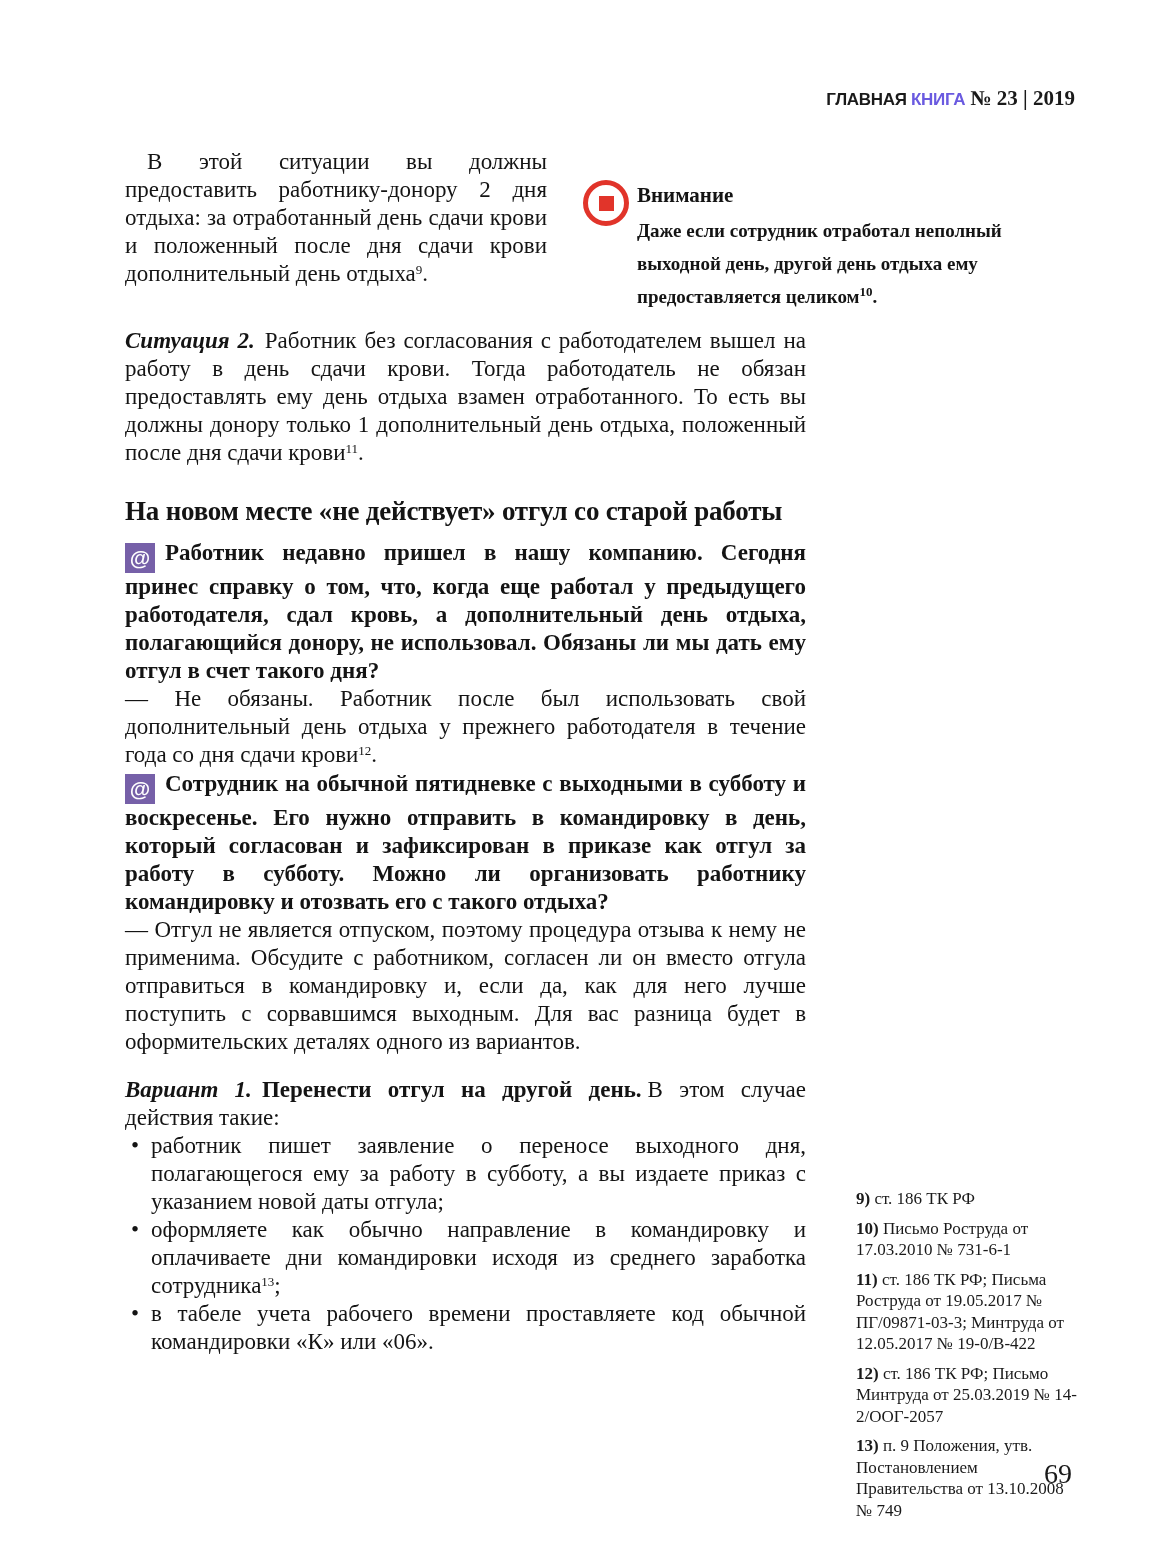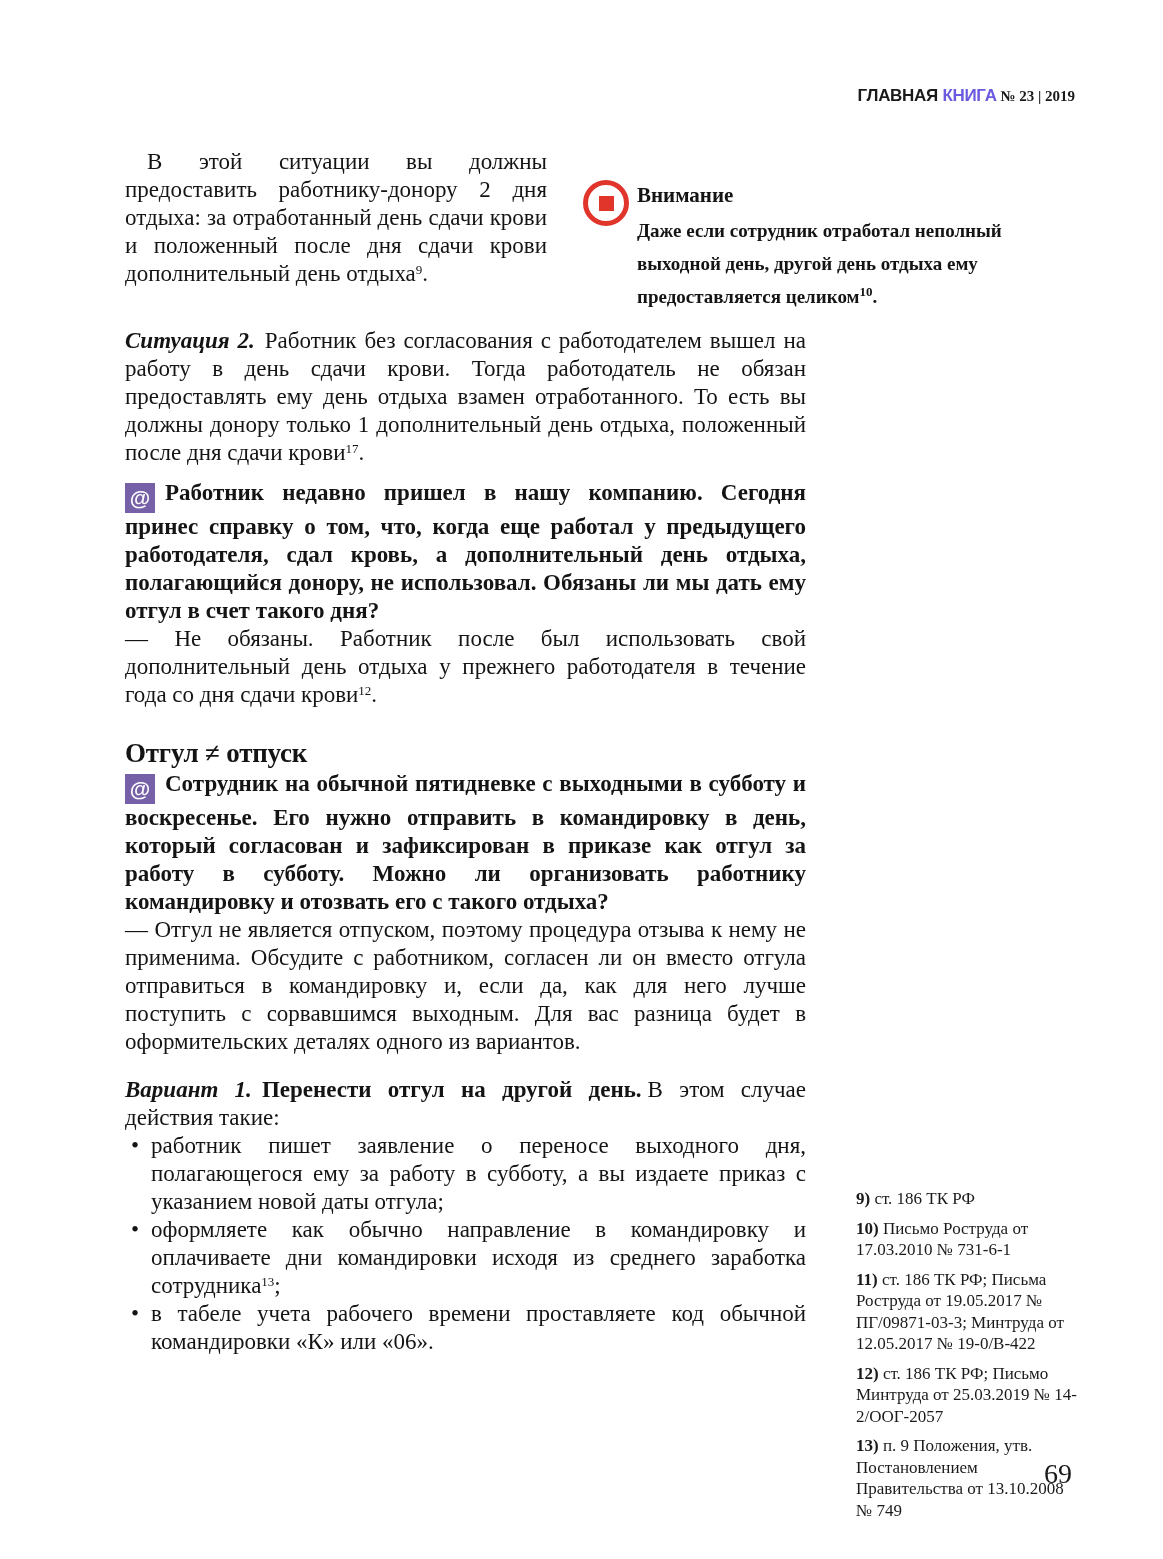--- a/index.html
+++ b/index.html
@@ -17,21 +17,21 @@
   .runhead {
     position:absolute; top:86px; right:88px;
     font-family:"Liberation Sans", sans-serif;
     font-weight:bold; font-size:17px; letter-spacing:-0.3px;
     white-space:nowrap;
   }
   .runhead .brand-black { color:#1a1a1a; }
   .runhead .brand-purple { color:#6a5ae0;margin-top:21px; }
   .runhead .issue {
     font-family:"Liberation Serif", serif;
-    font-weight:bold; font-size:15px; color:#1a1a1a; letter-spacing:0;
+    font-weight:bold; font-size:21px; color:#1a1a1a; letter-spacing:0;
   }
 
   
   .intro {
     position:absolute; left:125px; top:148px; width:422px;
     font-size:23px; line-height:28px;
     text-align:justify; text-indent:22px;
   }
 
   
@@ -111,27 +111,27 @@
       <div class="att-square"></div>
     </div>
     <div class="att-body">
       <div class="att-title">Внимание</div>
       <div class="att-text"><span>Даже если сотрудник отработал неполный выходной день, другой день отдыха ему предоставляется целиком</span><sup class="fn">10</sup><span>.</span></div>
     </div>
   </div>
 
   <div class="main-col">
 
-    <p class="body-p"><span class="lead-italic">Ситуация 2.</span><span>Работник без согласования с работодателем вышел на работу в день сдачи крови. Тогда работодатель не обязан предоставлять ему день отдыха взамен отработанного. То есть вы должны донору только 1 дополнительный день отдыха, положенный после дня сдачи крови</span><sup class="fn">17</sup><span>.</span></p>
+    <p class="body-p"><span class="lead-italic">Ситуация 2.</span><span>Работник без согласования с работодателем вышел на работу в день сдачи крови. Тогда работодатель не обязан предоставлять ему день отдыха взамен отработанного. То есть вы должны донору только 1 дополнительный день отдыха, положенный после дня сдачи крови</span><sup class="fn">11</sup><span>.</span></p>
 
+    <h2 class="section-heading">На новом месте «не действует» отгул со старой работы</h2>
 
     <p class="body-p q-para"><span class="at-badge">@</span><span>Работник недавно пришел в нашу компанию. Сегодня принес справку о том, что, когда еще работал у предыдущего работодателя, сдал кровь, а дополнительный день отдыха, полагающийся донору, не использовал. Обязаны ли мы дать ему отгул в счет такого дня?</span></p>
     <p class="body-p"><span>—  Не обязаны. Работник после был использовать свой дополнительный день отдыха у прежнего работодателя в течение года со дня сдачи крови</span><sup class="fn">12</sup><span>.</span></p>
 
-    <h2 class="section-heading">Отгул ≠ отпуск</h2>
 
     <p class="body-p q-para q-para2"><span class="at-badge">@</span><span>Сотрудник на обычной пятидневке с выходными в субботу и воскресенье. Его нужно отправить в командировку в день, который согласован и зафиксирован в приказе как отгул за работу в субботу. Можно ли организовать работнику командировку и отозвать его с такого отдыха?</span></p>
     <p class="body-p"><span>—  Отгул не является отпуском, поэтому процедура отзыва к нему не применима. Обсудите с работником, согласен ли он вместо отгула отправиться в командировку и, если да, как для него лучше поступить с сорвавшимся выходным. Для вас разница будет в оформительских деталях одного из вариантов.</span></p>
 
     <p class="body-p variant-p"><span class="lead-italic">Вариант 1.</span><span class="lead-bold">Перенести отгул на другой день.</span><span>В этом случае действия такие:</span></p>
 
     <ul class="action-list">
       <li><span>работник пишет заявление о переносе выходного дня, полагающегося ему за работу в субботу, а вы издаете приказ с указанием новой даты отгула;</span></li>
       <li><span>оформляете как обычно направление в командировку и оплачиваете дни командировки исходя из среднего заработка сотрудника</span><sup class="fn">13</sup><span>;</span></li>
       <li><span>в табеле учета рабочего времени проставляете код обычной командировки «К» или «06».</span></li>

